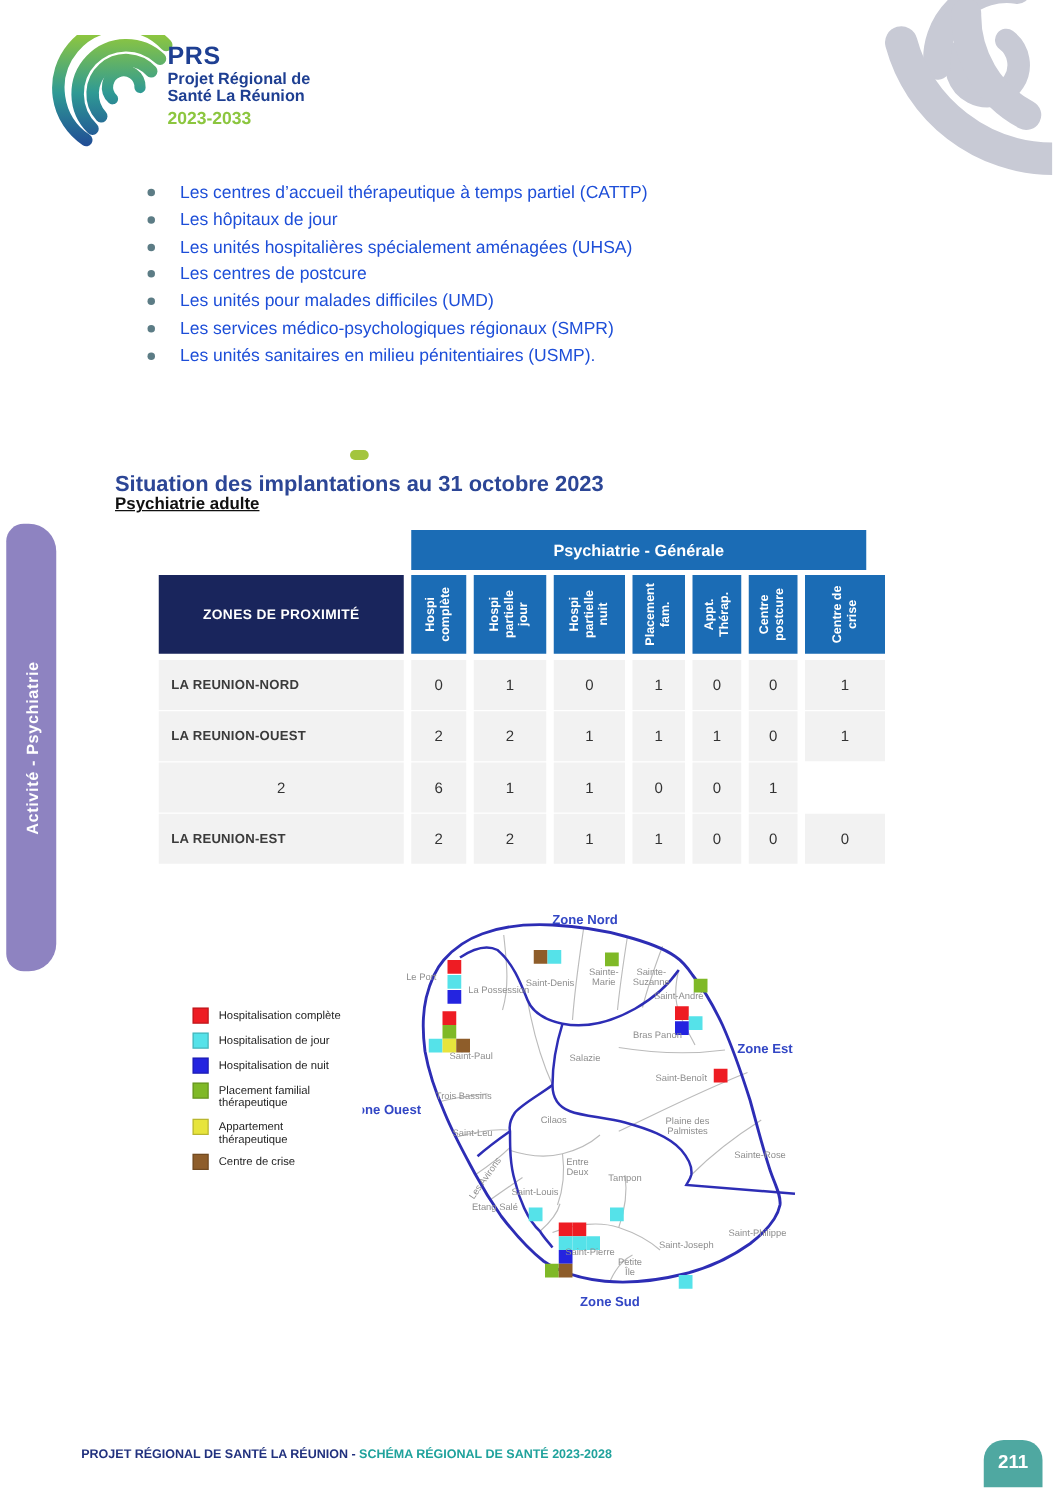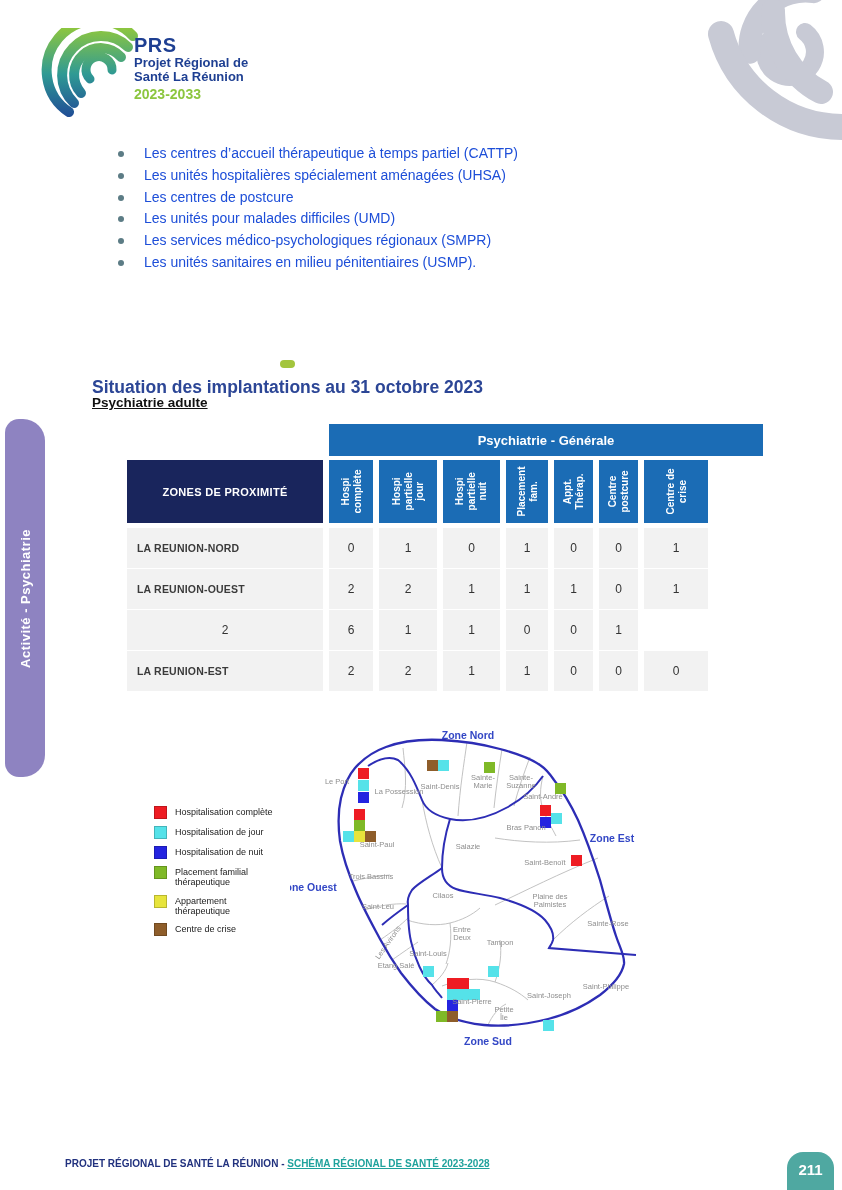--- a/index.html
+++ b/index.html
@@ -31,21 +31,21 @@
   
   .section-title { position:absolute; left:92px; top:360px; display:flex; align-items:center; gap:9px;flex-direction:column; }
   .section-pill { width:15px; height:8px; border-radius:4px; background:#a3c53d; }
   .section-title h2 { font-size:17.5px; font-weight:bold; color:#2c4696; }
   .subsection { position:absolute; left:92px; top:395px; font-size:13.5px; font-weight:bold;
     color:#111; text-decoration:underline; }
 
   
   .table-wrap { position:absolute; left:127px; top:424px; width:581px; }
   .grid { display:grid; grid-template-columns:196px 44px 58px 57px 42px 39px 39px 64px; column-gap:6px; }
-  .group-bar { margin-left:202px; width:434px; height:32px; background:#1b6cb5; color:#fff;
+  .group-bar { margin-left:202px; width:364px; height:32px; background:#1b6cb5; color:#fff;
     font-size:13px; font-weight:bold; display:flex; align-items:center; justify-content:center; }
   .heads { margin-top:4px; }
   .corner { height:63px; background:#19255c; color:#fff; font-size:11px; font-weight:bold;
     letter-spacing:.3px; display:flex; align-items:center; justify-content:center; }
   .vcell { height:63px; background:#1b6cb5; display:flex; align-items:center; justify-content:center; overflow:visible; }
   .vcell span { transform:rotate(-90deg); width:60px; text-align:center; color:#fff;
     font-size:10px; font-weight:bold; line-height:1.15; }
   .rows { margin-top:5px; }
   .row { margin-bottom:1px; }
   .zcell { height:40px; background:#f2f2f2; display:flex; align-items:center; padding-left:10px;
@@ -59,21 +59,21 @@
   .legend-item { display:flex; align-items:flex-start; margin-bottom:7px; }
   .legend-swatch { width:13px; height:13px; flex:0 0 13px; margin-right:8px; border:1px solid rgba(0,0,0,.2); }
   .legend-label { font-size:9px; color:#222; line-height:1.15; padding-top:1px; }
   .map-svg { position:absolute; left:140px; top:0; }
   .commune-label { font-size:7.5px; fill:#8e8e8e; text-anchor:middle; }
   .zone-label { font-size:10.5px; font-weight:600; fill:#3347c5; text-anchor:middle; }
 
   
   .footer { position:absolute; left:65px; top:1158px; font-size:10px; font-weight:bold; }
   .footer .f-left { color:#21317e; }
-  .footer .f-right { color:#1fa29c;text-decoration:underline; }
+  .footer .f-right { color:#1fa29c; }
   .page-badge { position:absolute; left:749px; top:1152px; width:47px; height:38px;
     background:#4fa8a1; border-radius:16px 16px 0 0; color:#fff; font-weight:bold;
     font-size:15px; display:flex; align-items:flex-start; justify-content:center; padding-top:9px;margin-left:38px; }
 </style>
 </head>
 <body>
 
 <div class="logo-wrap">
   <svg class="logo-arcs" width="120" height="92" viewBox="0 0 120 92">
     <defs>
@@ -108,20 +108,21 @@
     </g>
   </svg>
 </div>
 
 <div class="side-tab">
   <span>Activité - Psychiatrie</span>
 </div>
 
 <ul class="bullets" id="bullet-list">
     <li>Les centres d’accueil thérapeutique à temps partiel (CATTP)</li>
+    <li>Les hôpitaux de jour</li>
     <li>Les unités hospitalières spécialement aménagées (UHSA)</li>
     <li>Les centres de postcure</li>
     <li>Les unités pour malades difficiles (UMD)</li>
     <li>Les services médico-psychologiques régionaux (SMPR)</li>
     <li>Les unités sanitaires en milieu pénitentiaires (USMP).</li>
   </ul>
 
 <div class="section-title">
   <span class="section-pill"></span>
   <h2>Situation des implantations au 31 octobre 2023</h2>

